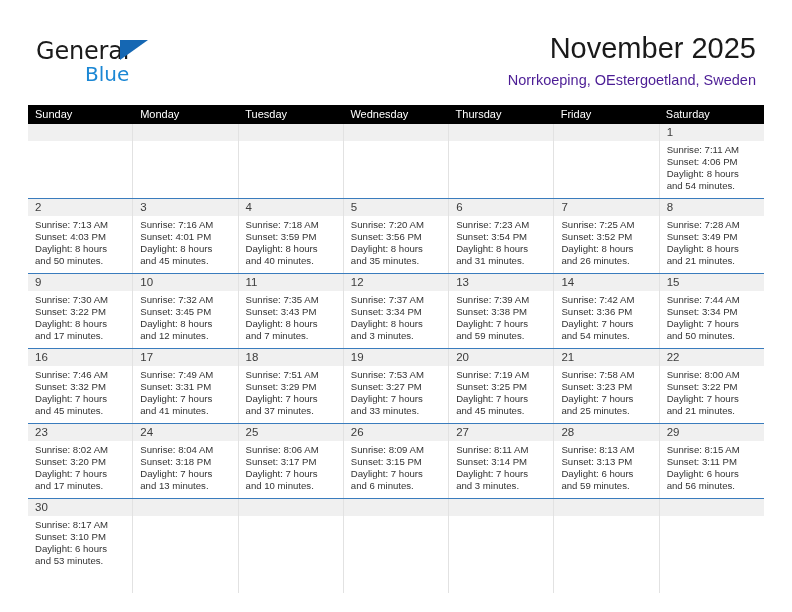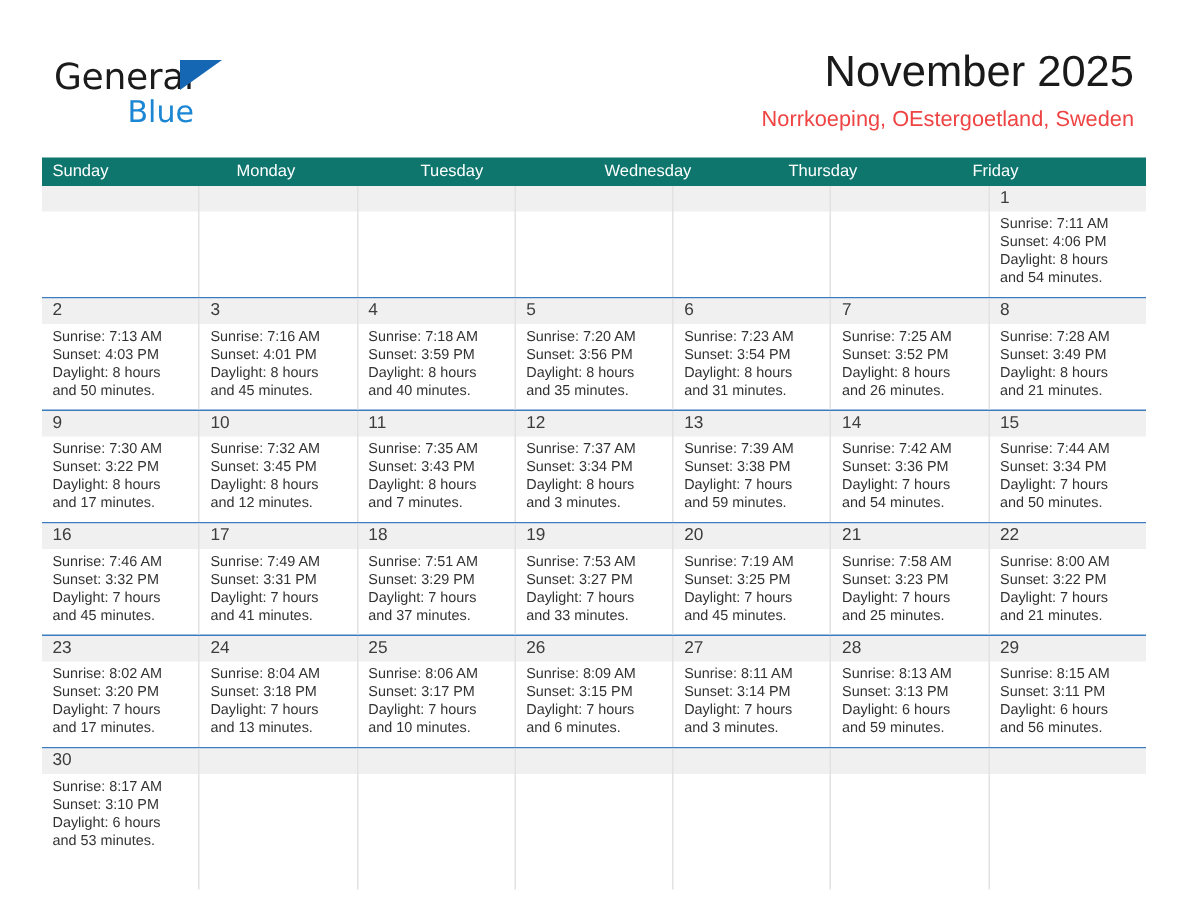--- a/index.html
+++ b/index.html
@@ -87,37 +87,37 @@
     font-size: 29px;
     font-weight: 400;
     color: #1a1a1a;
     line-height: 36px;
     white-space: nowrap;
   }
   .cal-subtitle {
     margin-top: 5px;
     font-size: 14.5px;
     font-weight: 400;
-    color: #ef4444;
+    color: #4c1d95;
     line-height: 18px;
     white-space: nowrap;
   }
 
   
   .calendar {
     position: absolute;
     left: 28px;
     top: 105px;
     width: 736px;
   }
 
   .dow-row {
     display: flex;
     width: 100%;
-    background: #0f766e;
+    background: #000000;
     height: 19px;
   }
   .dow {
     flex: 1 1 0;
     color: #ffffff;
     font-size: 11px;
     line-height: 19px;
     padding-left: 7px;
     box-sizing: border-box;
     white-space: nowrap;
@@ -208,20 +208,21 @@
   </div>
 
   <div class="calendar">
     <div class="dow-row" id="dow-row">
         <div class="dow">Sunday</div>
         <div class="dow">Monday</div>
         <div class="dow">Tuesday</div>
         <div class="dow">Wednesday</div>
         <div class="dow">Thursday</div>
         <div class="dow">Friday</div>
+        <div class="dow">Saturday</div>
       </div>
     <div id="weeks-container">
         <div class="week">
           <div class="week-bandrow"></div>
           <div class="week-cells">
             <div class="cell empty">
               <div class="date"></div>
               <div class="lines">
                 <div class="line"></div>
                 <div class="line"></div>

